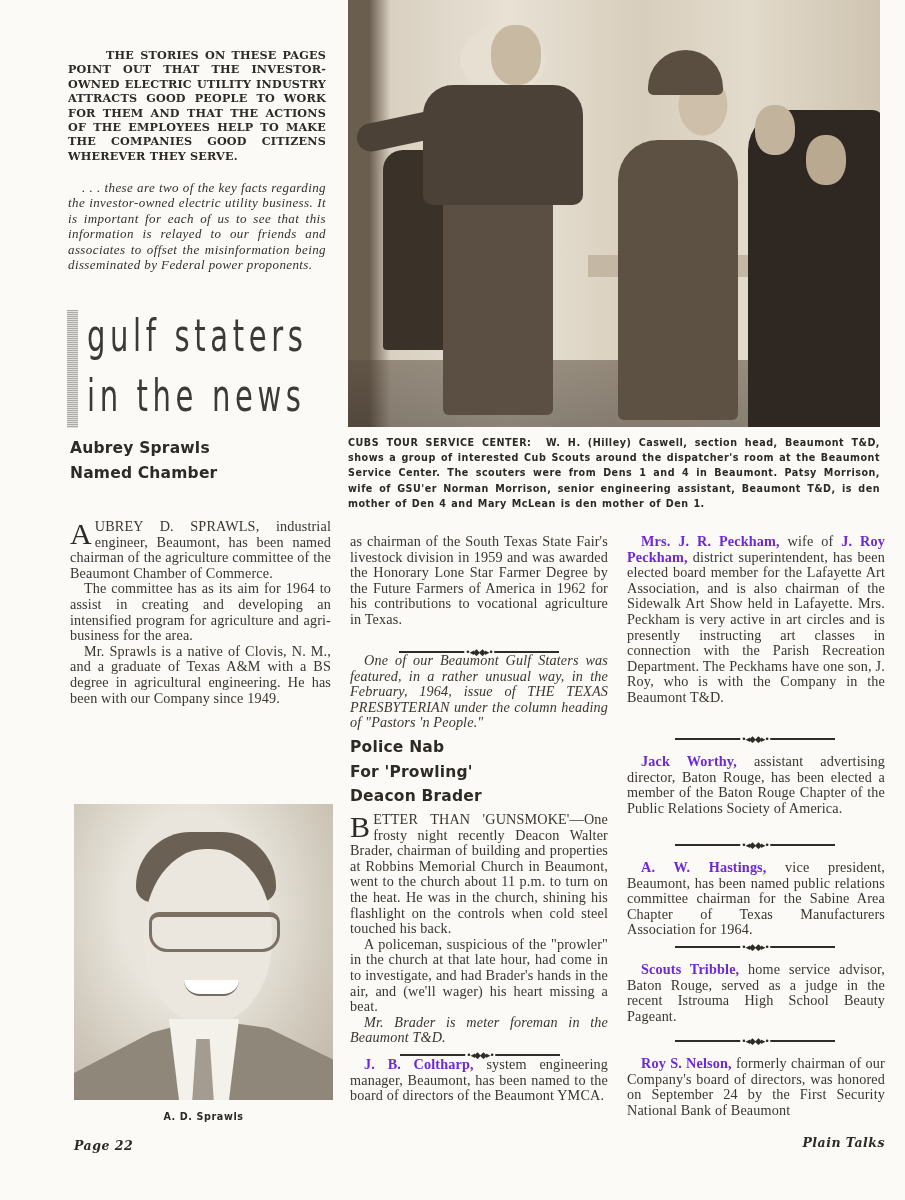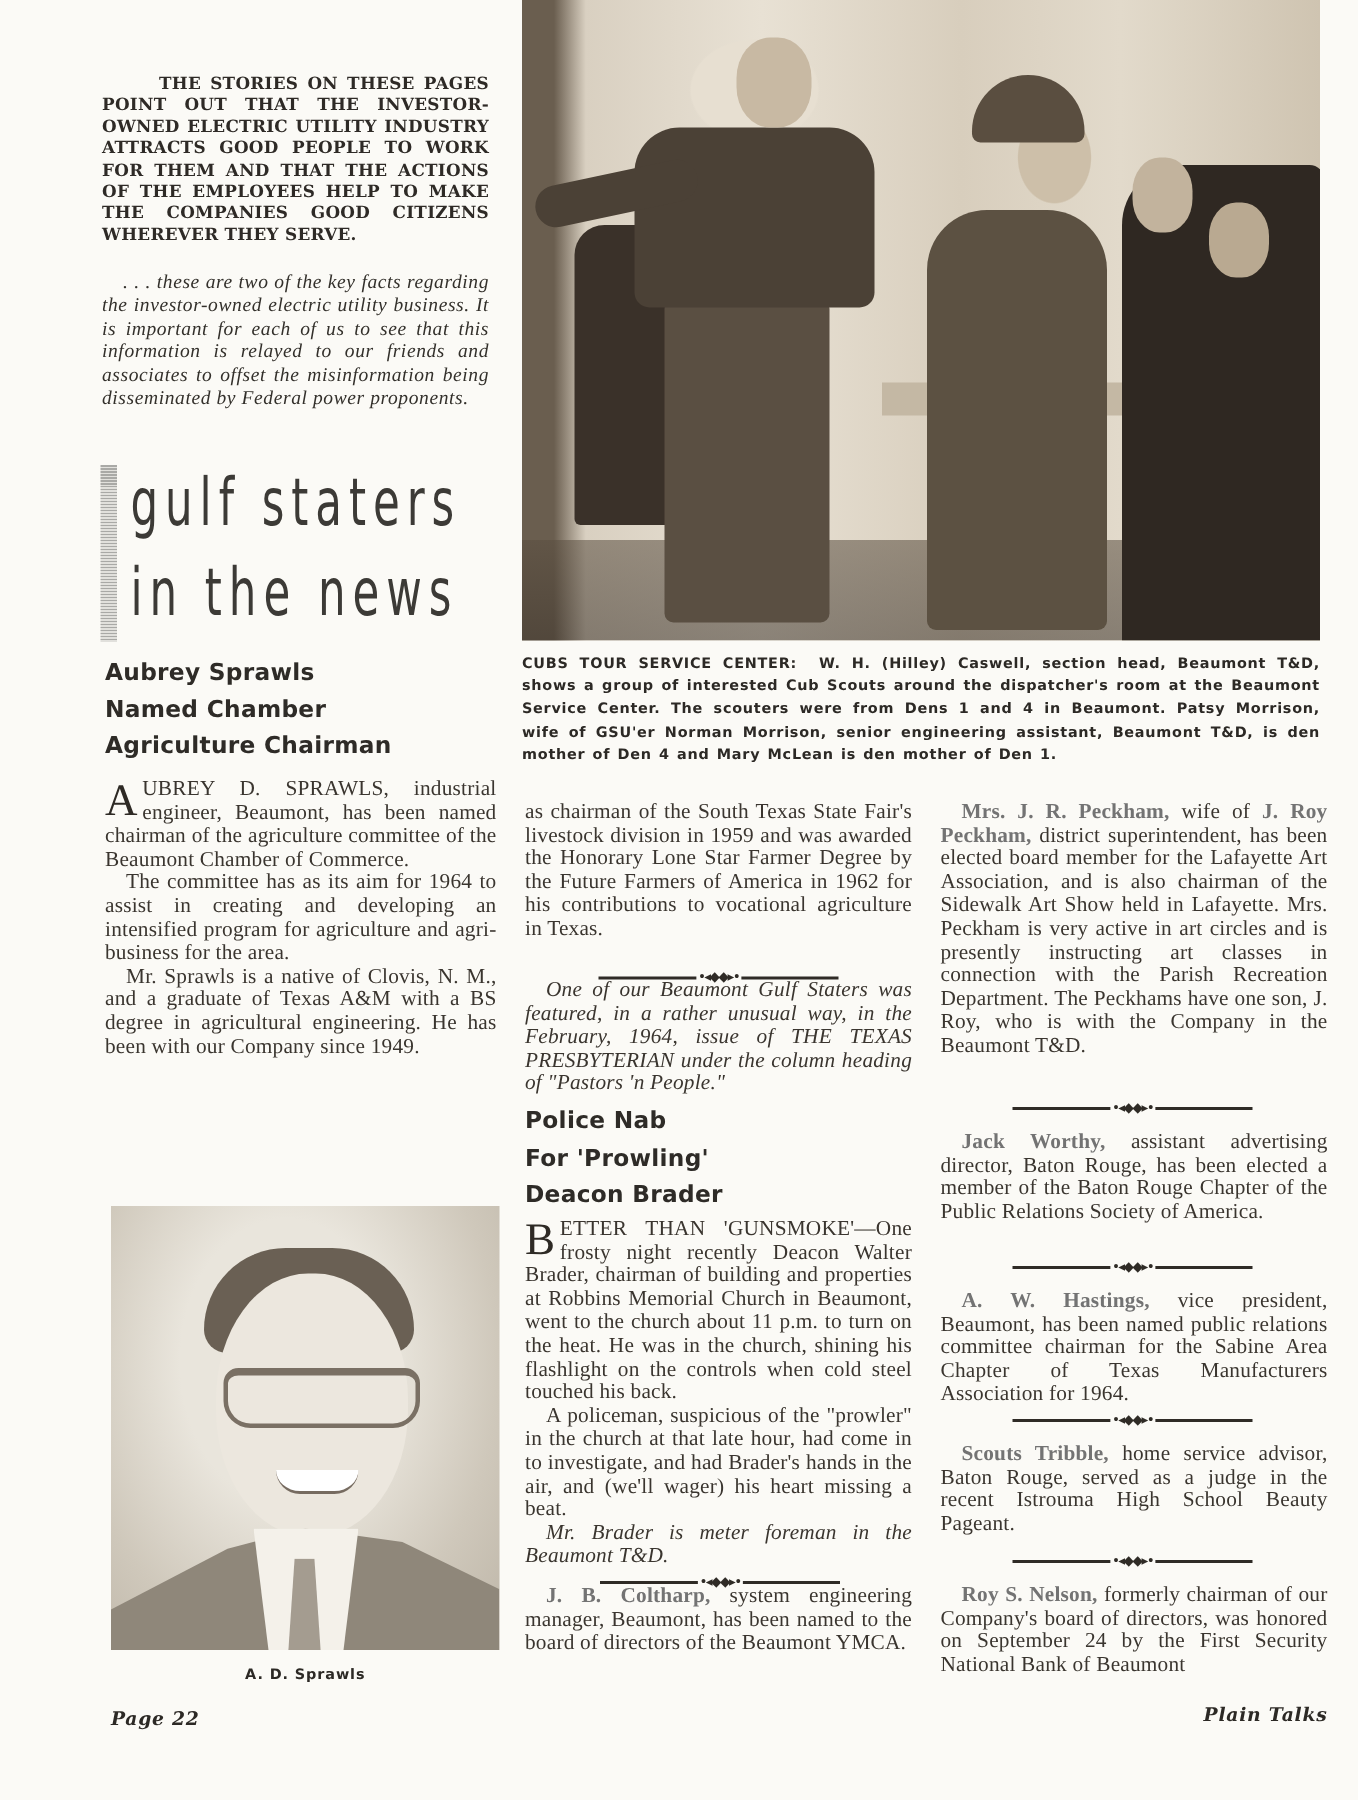--- a/index.html
+++ b/index.html
@@ -10,21 +10,21 @@
   }
   .abs { position: absolute; }
   .serif-body {
     font-family: "Liberation Serif", serif;
     font-size: 14.2px; line-height: 15.6px; text-align: justify;
     color: #3a352f; letter-spacing: 0.15px;
   }
   .serif-body p { margin: 0; text-indent: 14px; }
   .serif-body p.noindent { text-indent: 0; }
   .italic { font-style: italic; }
-  b.name { font-weight: bold; color: #737373; }
+  b.name { font-weight: bold; color: #6d28d9; }
 
   
   #intro-caps {
     left: 68px; top: 48px; width: 258px;
     font-family: "DejaVu Serif", serif; font-weight: bold;
     font-size: 11.2px; line-height: 14.4px; text-align: justify;
     text-align-last: left; color: #2e2a26; letter-spacing: 0.2px;
   }
   #intro-caps .ind { padding-left: 14px; margin-left: 24px; }
   #intro-italic {
@@ -157,21 +157,20 @@
   <span class="ind">. . . these are two of the key facts regarding the investor-owned electric utility business. It is important for each of us to see that this information is relayed to our friends and associates to offset the misinformation being disseminated by Federal power proponents.</span>
 </div>
 
 <div class="abs" id="masthead-bar"></div>
 <div class="abs mast-line" id="mast-1">gulf staters</div>
 <div class="abs mast-line" id="mast-2">in the news</div>
 
 <div class="abs headline" id="headline-1">
   <div>Aubrey Sprawls</div>
   <div>Named Chamber</div>
-  <div>Agriculture Chairman</div>
 </div>
 
 <div class="abs" id="photo-top">
   <div class="ph-shape floor"></div>
   <div class="ph-shape kid-left"></div>
   <div class="ph-shape man-legs"></div>
   <div class="ph-shape man-body"></div>
   <div class="ph-shape man-arm"></div>
   <div class="ph-shape man-head"></div>
   <div class="ph-shape table"></div>

